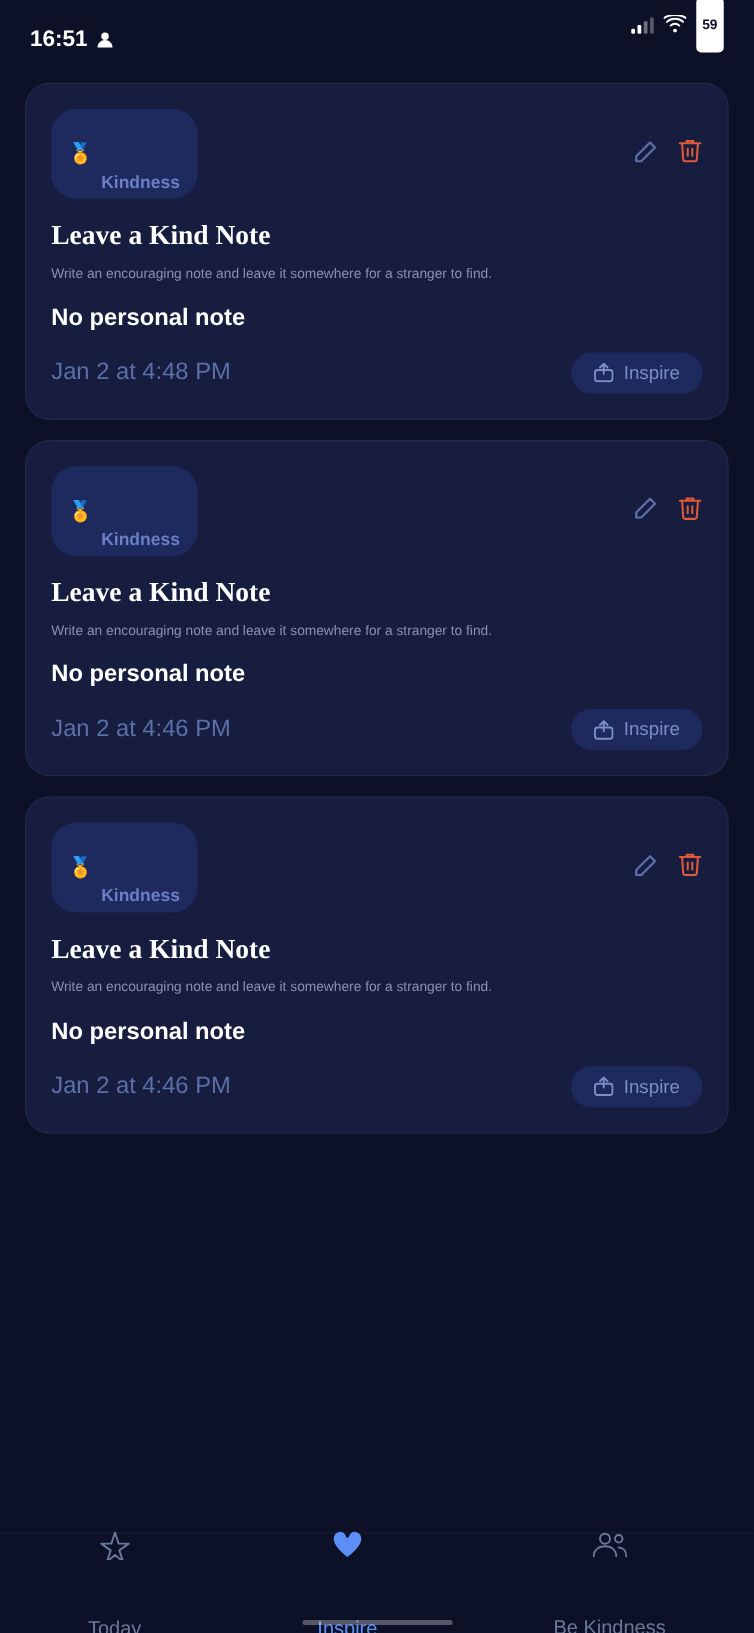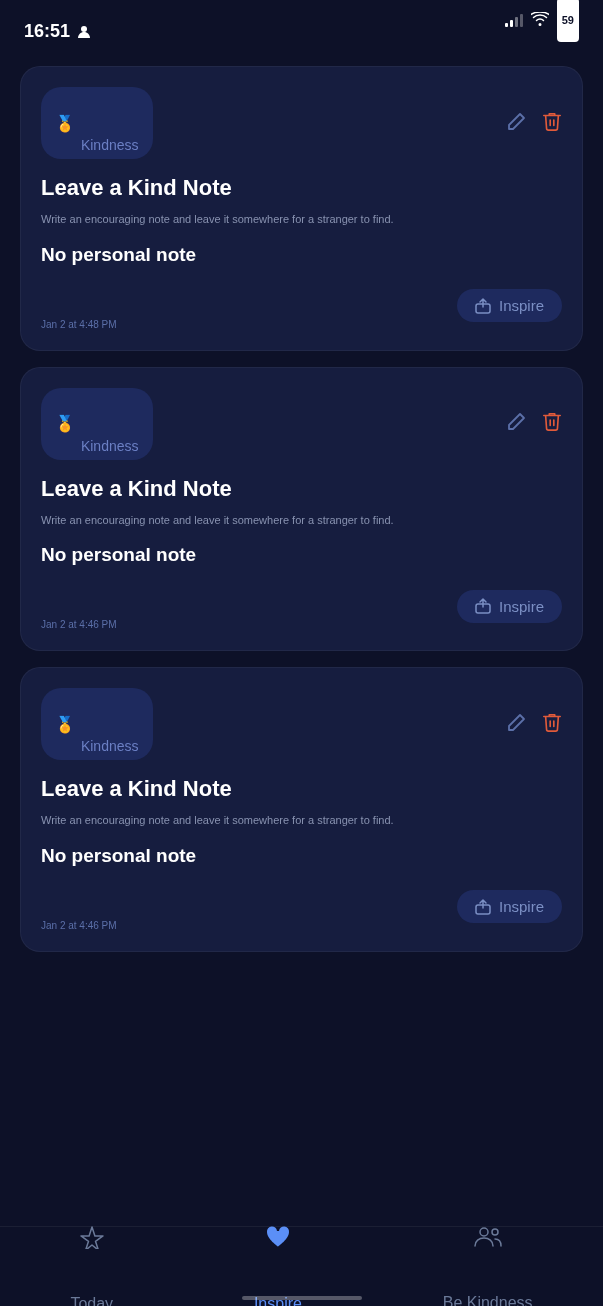--- a/index.html
+++ b/index.html
@@ -100,21 +100,21 @@
       border-radius: 20px;
       padding: 6px 14px;
     }
 
     .category-emoji {
       font-size: 16px;
     }
 
     .category-label {
       font-size: 14px;
-      font-weight: 400;
+      font-weight: 700;
       color: #6b7fc4;
       margin-top: 44px;
     }
 
     .card-actions {
       display: flex;
       gap: 16px;
       align-items: center;
     }
 
@@ -128,20 +128,21 @@
       color: #e05a3a;
       font-size: 20px;
       cursor: pointer;
     }
 
     .card-title {
       font-size: 22px;
       font-weight: 700;
       color: #ffffff;
       margin-bottom: 10px;
+      font-family: Liberation Serif, serif;
     }
 
     .card-description {
       font-size: 11px;
       color: #8892b0;
       line-height: 1.5;
       margin-bottom: 16px;
     }
 
     .personal-note {
@@ -151,23 +152,22 @@
       margin-bottom: 16px;
     }
 
     .card-footer {
       display: flex;
       justify-content: space-between;
       align-items: center;
     }
 
     .card-timestamp {
-      font-size: 10px;
+      font-size: 19px;
       color: #5b6fa8;
-      margin-top: 37px;
     }
 
     .inspire-button {
       display: flex;
       align-items: center;
       gap: 8px;
       background-color: #1e2a5e;
       border: none;
       border-radius: 20px;
       padding: 8px 18px;

